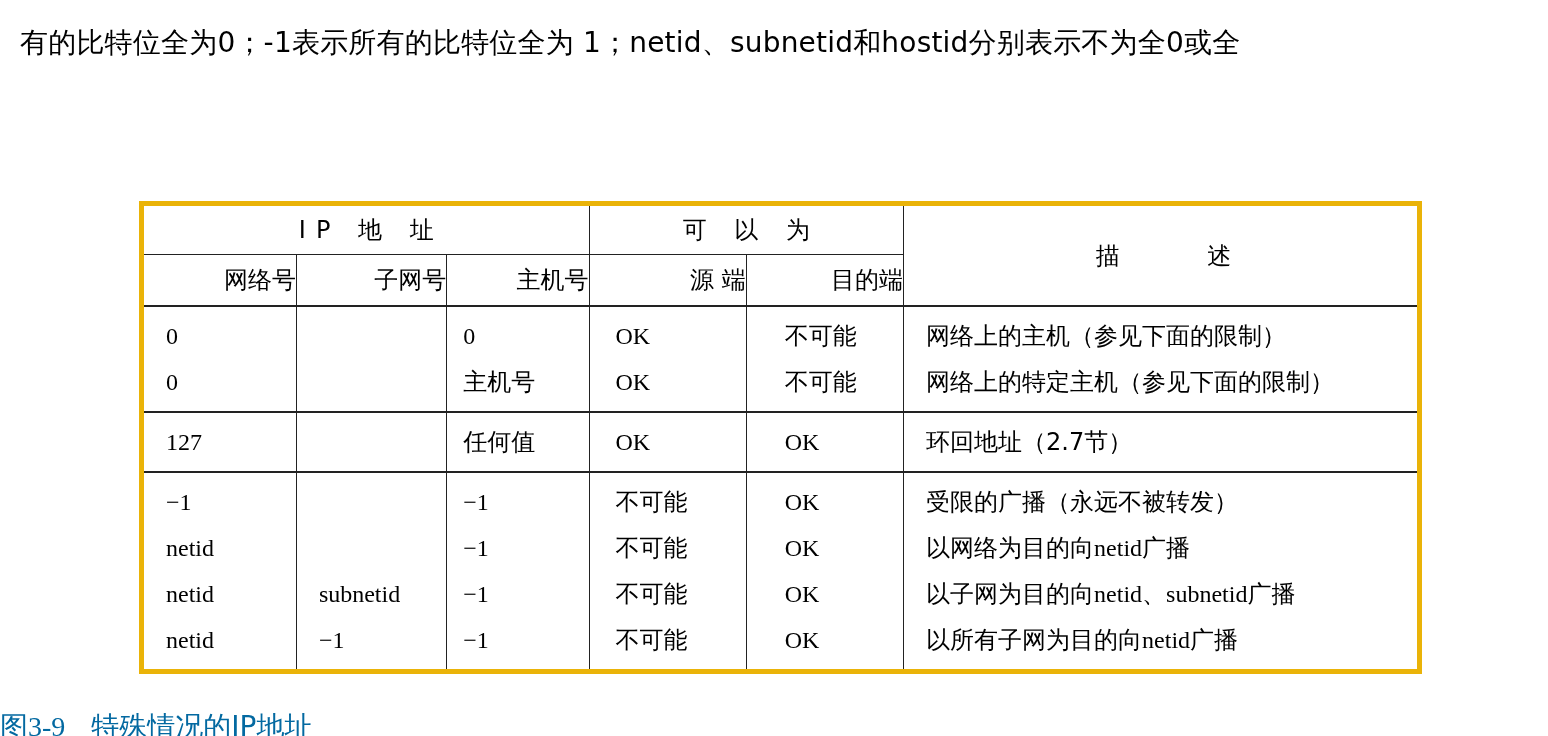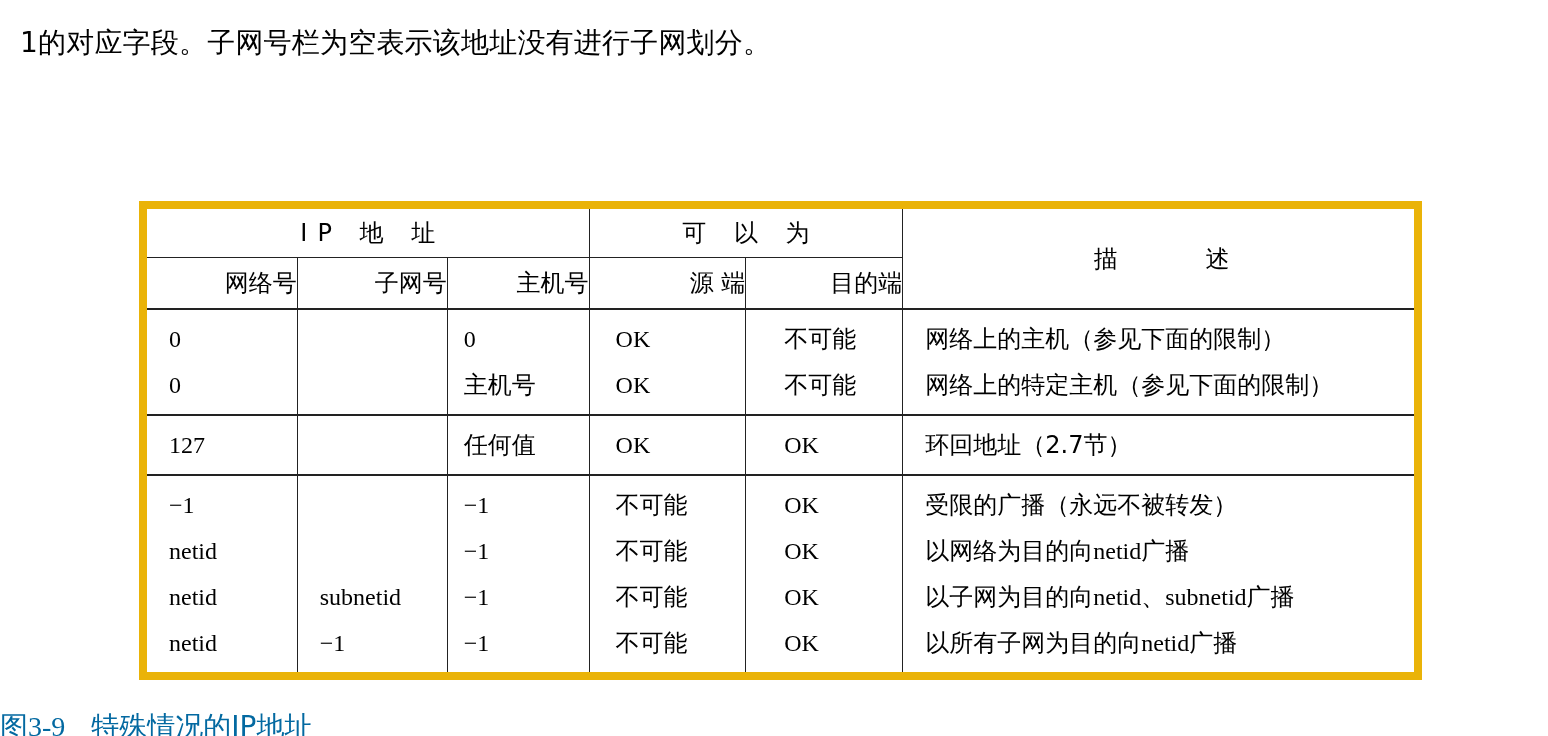--- a/index.html
+++ b/index.html
@@ -29,21 +29,21 @@
     .para .indent { display: inline-block; width: 74px; }
     .para .line { display: block; white-space: nowrap; }
 
     table.spec {
       position: absolute;
       left: 139px;
       top: 201px;
       width: 1283px;
       border-collapse: collapse;
       font-size: 24px;
-      border: 8px solid #eab308;
+      border: 5px solid #eab308;
     }
     table.spec th, table.spec td {
       border-left: 1.5px solid #222;
       border-right: 1.5px solid #222;
       padding: 0;
     }
     table.spec th {
       font-weight: normal;
       font-family: "DejaVu Sans", "Liberation Sans", sans-serif;
       text-align: center;
@@ -89,21 +89,21 @@
       color: #0369a1;
       font-size: 28px;
       font-family: "DejaVu Sans", "Liberation Sans", sans-serif;
     }
     .caption .num { font-family: "Liberation Serif", "DejaVu Serif", serif; margin-right: 26px; }
   </style>
 </head>
 <body>
 
 <div class="para">
-  <span class="line">1的对应字段。子网号栏为空表示该地址没有进行子网划分。</span>
+  <span class="line">有的比特位全为0；-1表示所有的比特位全为 1；netid、subnetid和hostid分别表示不为全0或全</span>
 </div>
 
 <table class="spec">
   <colgroup>
     <col class="c1">
       <col class="c2">
       <col class="c3">
       <col class="c4">
       <col class="c5">
       <col class="c6">

